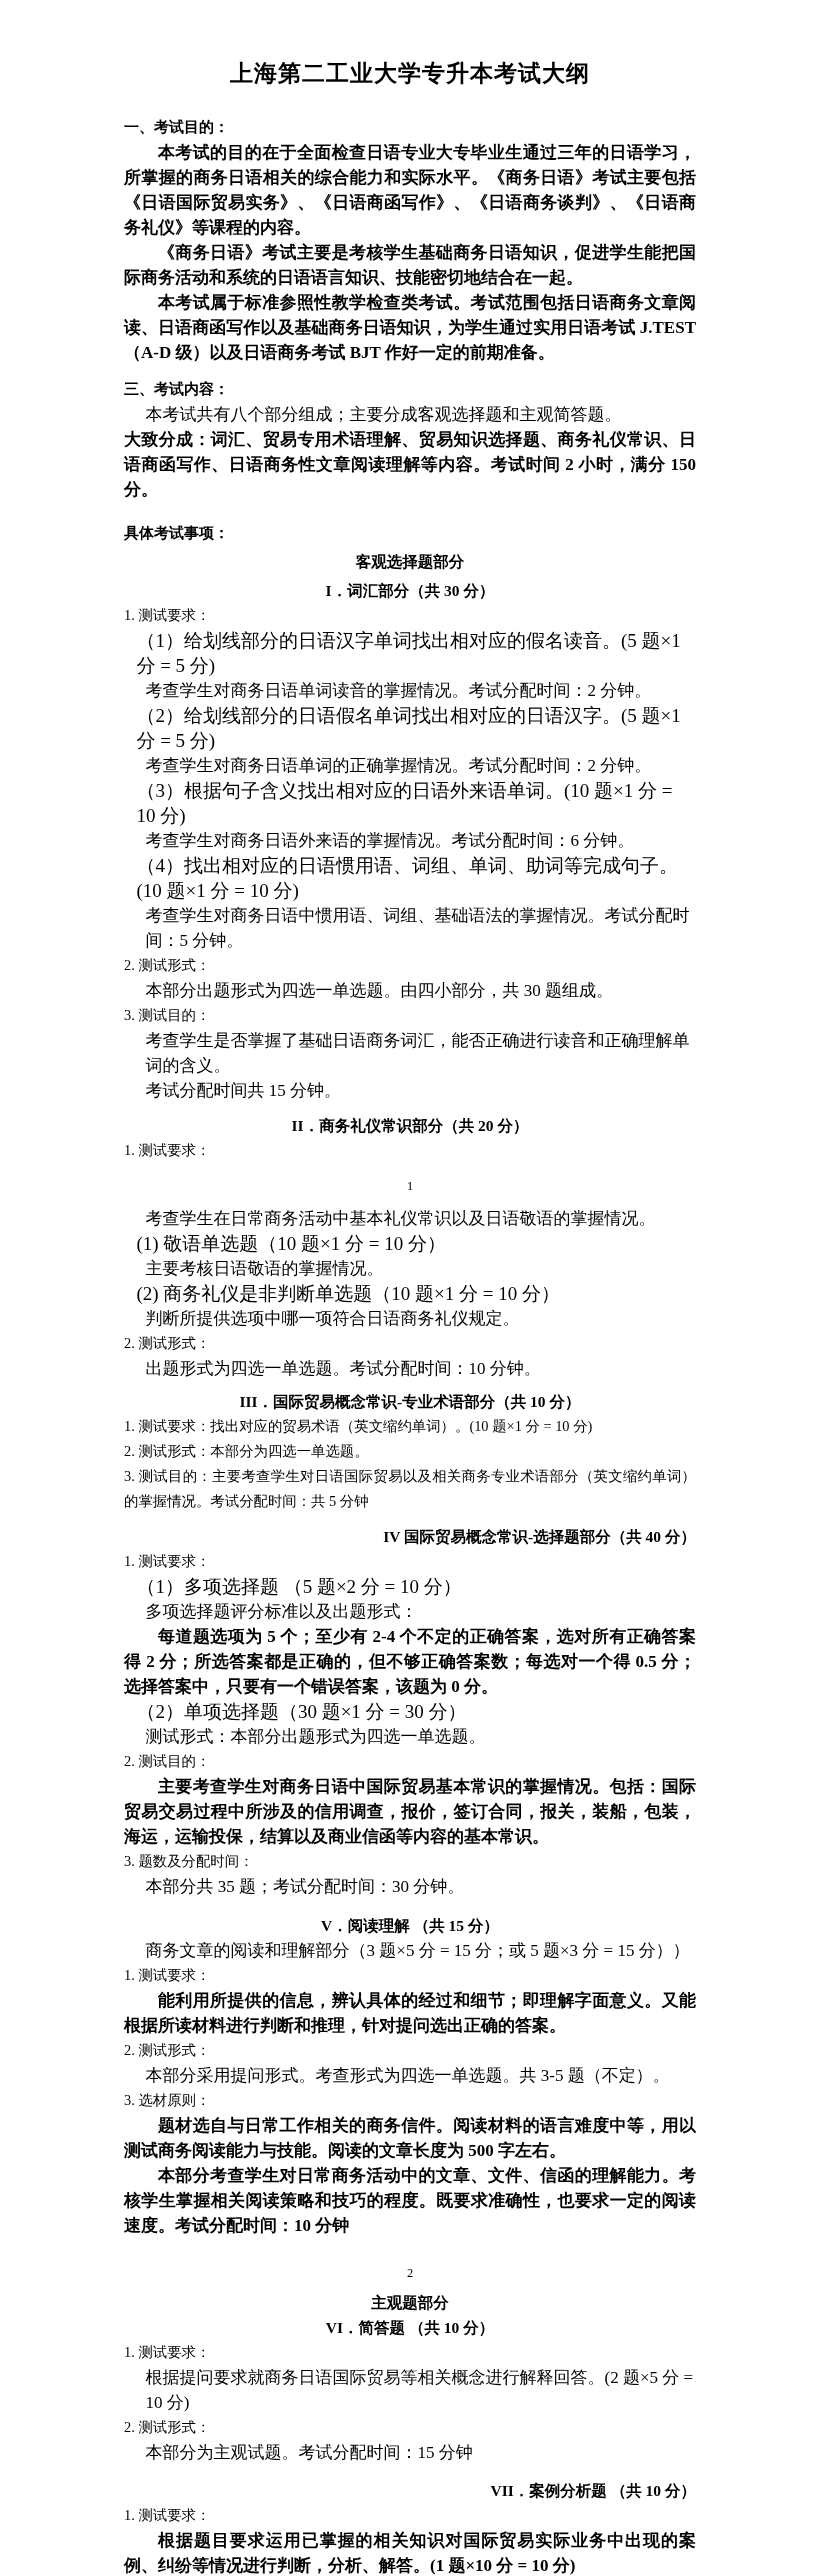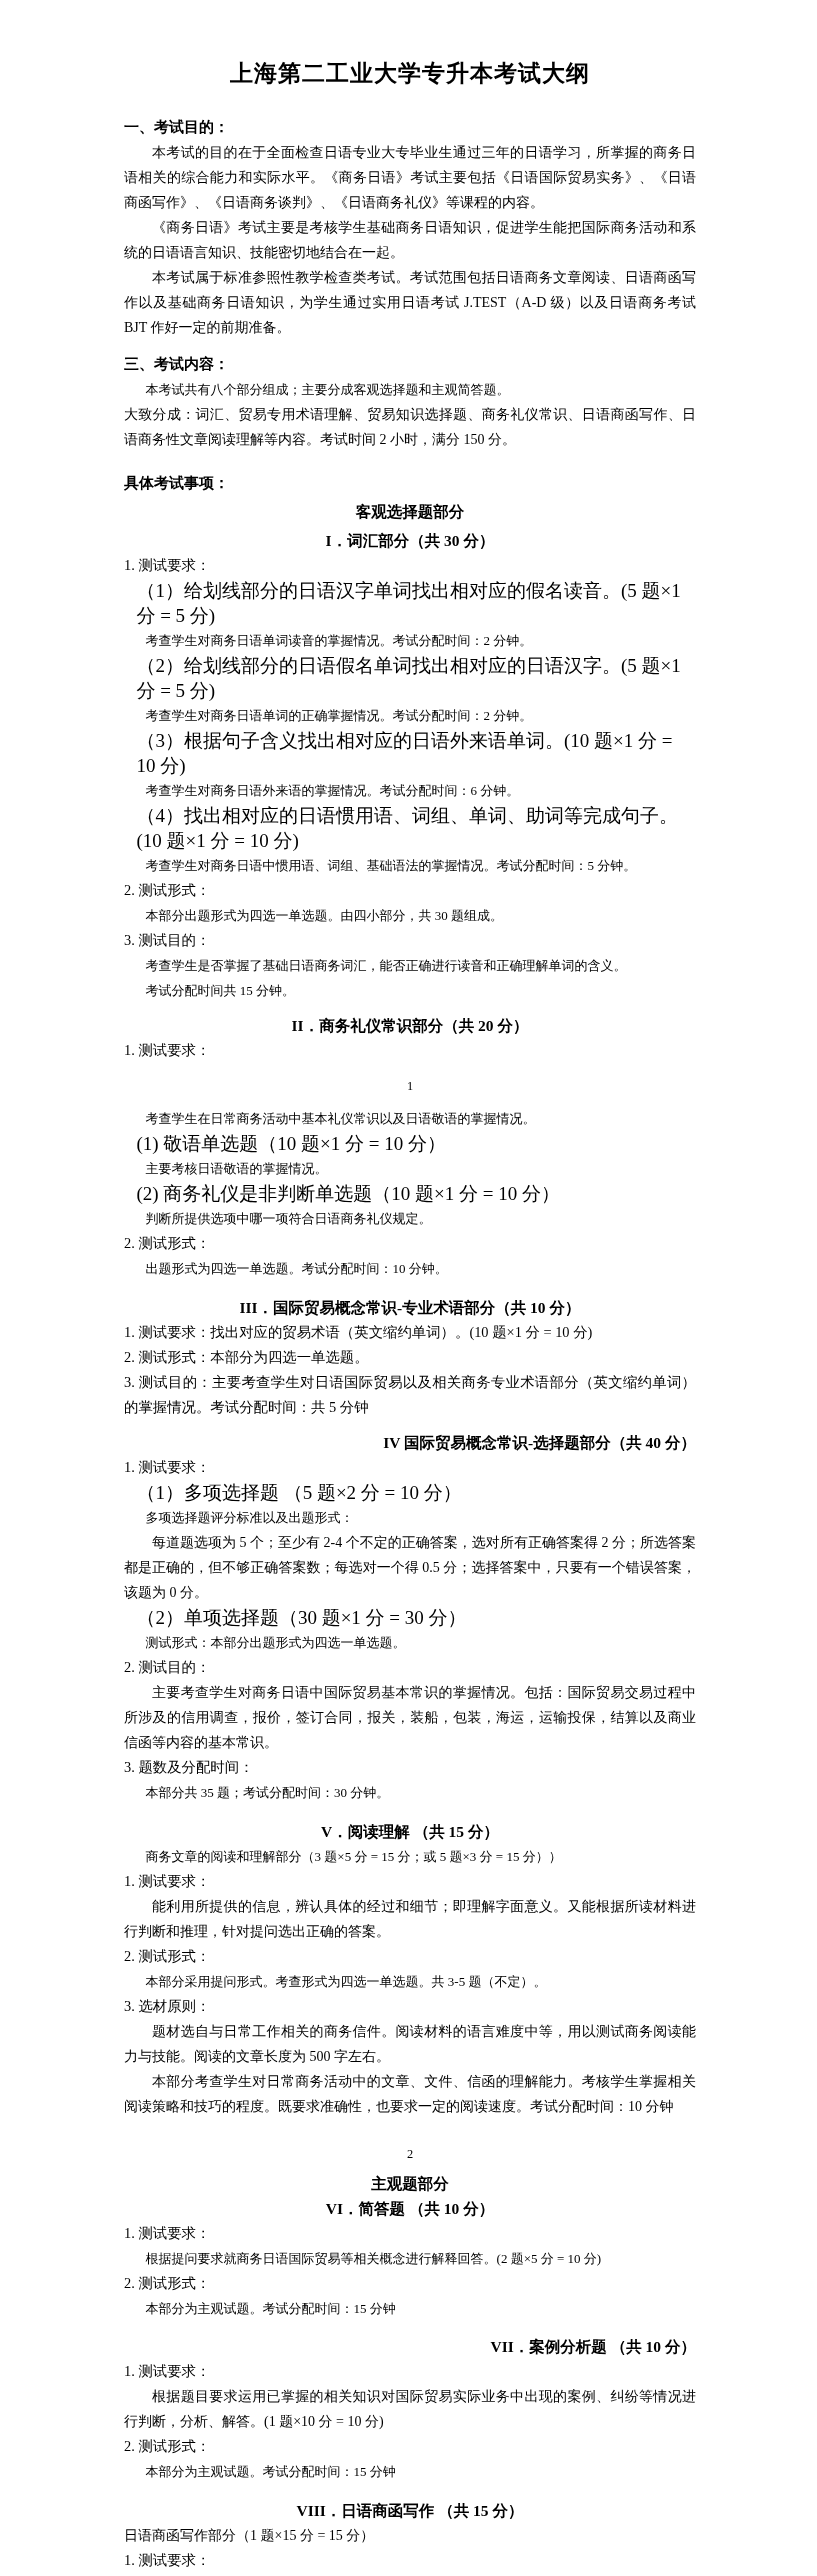--- a/index.html
+++ b/index.html
@@ -6,26 +6,26 @@
   body{
     width:818px;height:4113px;background:#ffffff;color:#000;
     font-family:"Liberation Serif","DejaVu Serif",serif;
     overflow:hidden;
   }
   .page{position:relative;width:818px;height:4113px;background:#ffffff;}
   .content{padding:58px 122px 0 124px;}
   .doc-title{font-size:23px;font-weight:bold;text-align:center;line-height:31px;letter-spacing:1px;}
   .doc-subtitle{font-size:20.6px;font-weight:bold;text-align:center;line-height:29px;margin-top:18.5px;letter-spacing:1px;}
   .h-line{font-size:15px;font-weight:bold;line-height:25px;}
-  .para{font-size:14px;line-height:25px;text-align:justify;}
+  .para{font-size:17px;line-height:25px;text-align:justify;font-weight:bold;}
   .indent2{text-indent:2em;}
   .li-line{font-size:14.4px;line-height:25px;}
   .lp-line{font-size:14.4px;line-height:25px;text-align:justify;}
   .sub-line{font-size:19px;line-height:25px;margin-left:12.4px;}
-  .note-line{font-size:13px;line-height:25px;margin-left:21.6px;}
+  .note-line{font-size:17px;line-height:25px;margin-left:21.6px;}
   .center-head{font-size:15.5px;font-weight:bold;text-align:center;line-height:25px;}
   .page-num{font-size:12.4px;text-align:center;line-height:25px;}
 </style>
 </head>
 <body>
 
 <div class="page">
   <div class="content">
     <div class="doc-title">上海第二工业大学专升本考试大纲</div>
 
@@ -56,21 +56,21 @@
       <div class="center-head" style="margin-top: 10.3px;">II．商务礼仪常识部分（共 20 分）</div>
       <div class="li-line">1. 测试要求：</div>
       <div class="page-num" style="margin-top: 11.3px; margin-bottom: 7.2px;">1</div>
       <div class="note-line">考查学生在日常商务活动中基本礼仪常识以及日语敬语的掌握情况。</div>
       <div class="sub-line">(1) 敬语单选题（10 题×1 分 = 10 分）</div>
       <div class="note-line">主要考核日语敬语的掌握情况。</div>
       <div class="sub-line">(2) 商务礼仪是非判断单选题（10 题×1 分 = 10 分）</div>
       <div class="note-line">判断所提供选项中哪一项符合日语商务礼仪规定。</div>
       <div class="li-line">2. 测试形式：</div>
       <div class="note-line">出题形式为四选一单选题。考试分配时间：10 分钟。</div>
-      <div class="center-head" style="margin-top: 14px; text-align: center;">III．国际贸易概念常识-专业术语部分（共 10 分）</div>
+      <div class="center-head" style="margin-top: 8px; text-align: center;">III．国际贸易概念常识-专业术语部分（共 10 分）</div>
       <div class="li-line">1. 测试要求：找出对应的贸易术语（英文缩约单词）。(10 题×1 分 = 10 分)</div>
       <div class="li-line">2. 测试形式：本部分为四选一单选题。</div>
       <div class="lp-line">3. 测试目的：主要考查学生对日语国际贸易以及相关商务专业术语部分（英文缩约单词）的掌握情况。考试分配时间：共 5 分钟</div>
       <div class="center-head" style="margin-top: 10px; text-align: right;">IV 国际贸易概念常识-选择题部分（共 40 分）</div>
       <div class="li-line">1. 测试要求：</div>
       <div class="sub-line">（1）多项选择题 （5 题×2 分 = 10 分）</div>
       <div class="note-line">多项选择题评分标准以及出题形式：</div>
       <div class="para indent2">每道题选项为 5 个；至少有 2-4 个不定的正确答案，选对所有正确答案得 2 分；所选答案都是正确的，但不够正确答案数；每选对一个得 0.5 分；选择答案中，只要有一个错误答案，该题为 0 分。</div>
       <div class="sub-line">（2）单项选择题（30 题×1 分 = 30 分）</div>
       <div class="note-line">测试形式：本部分出题形式为四选一单选题。</div>

